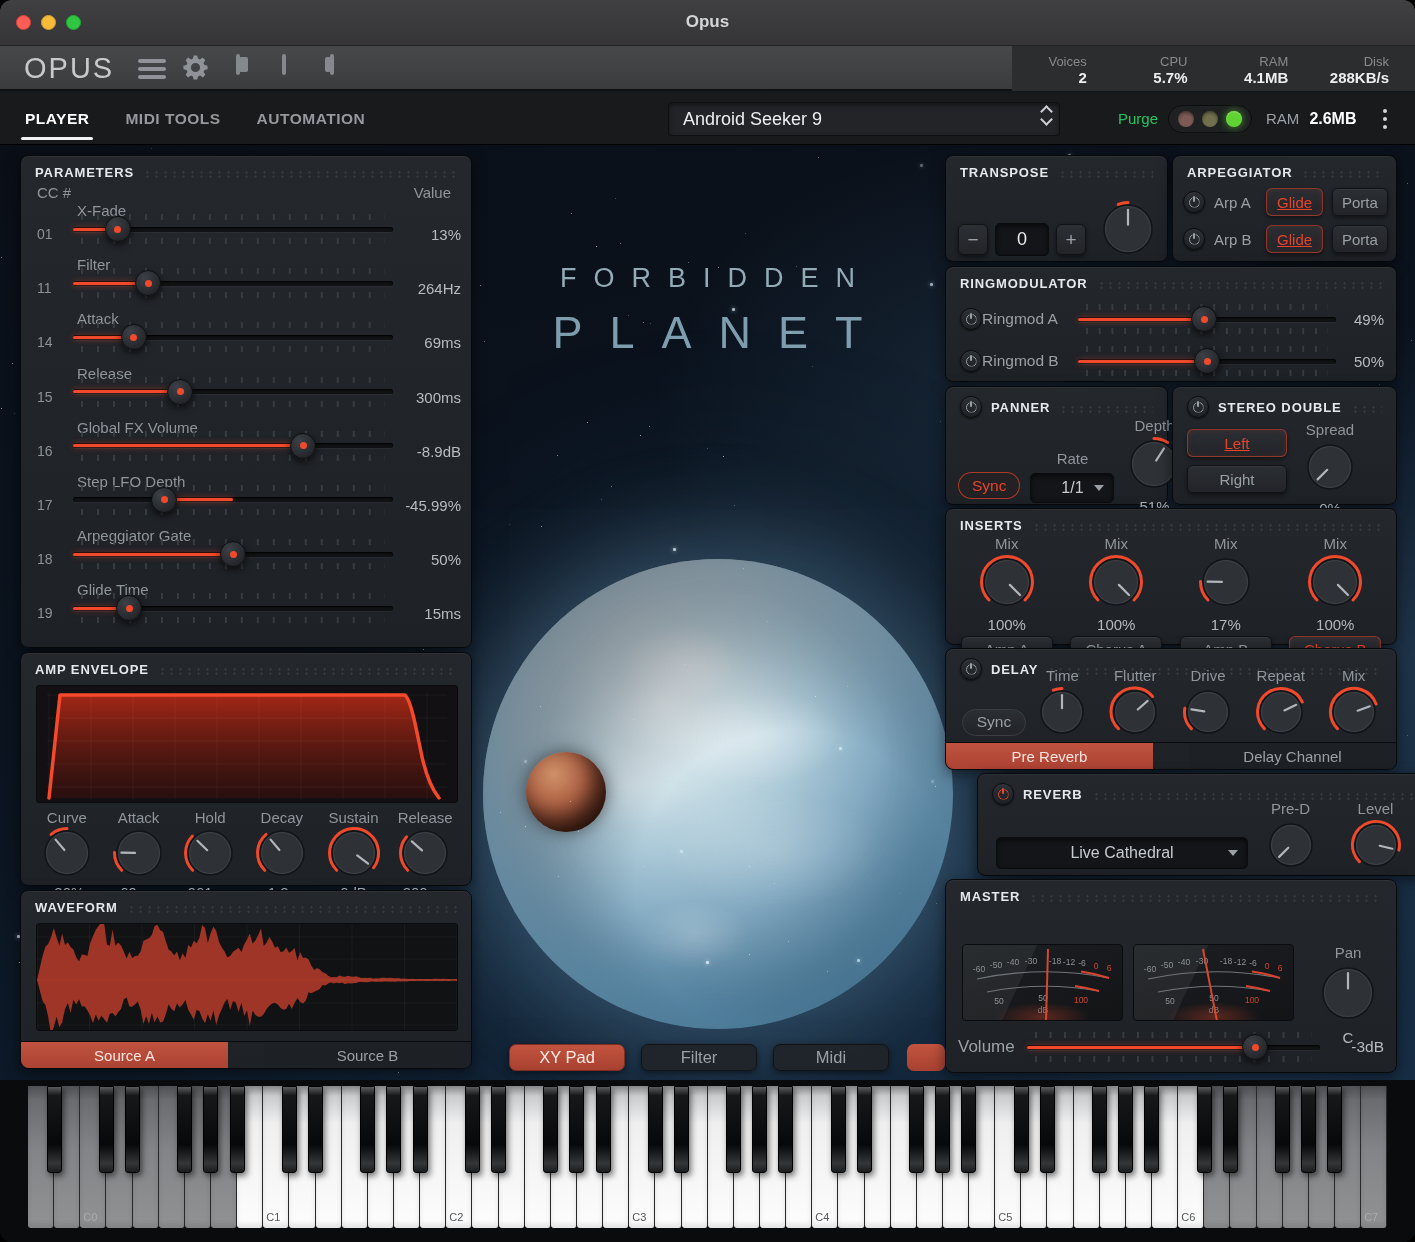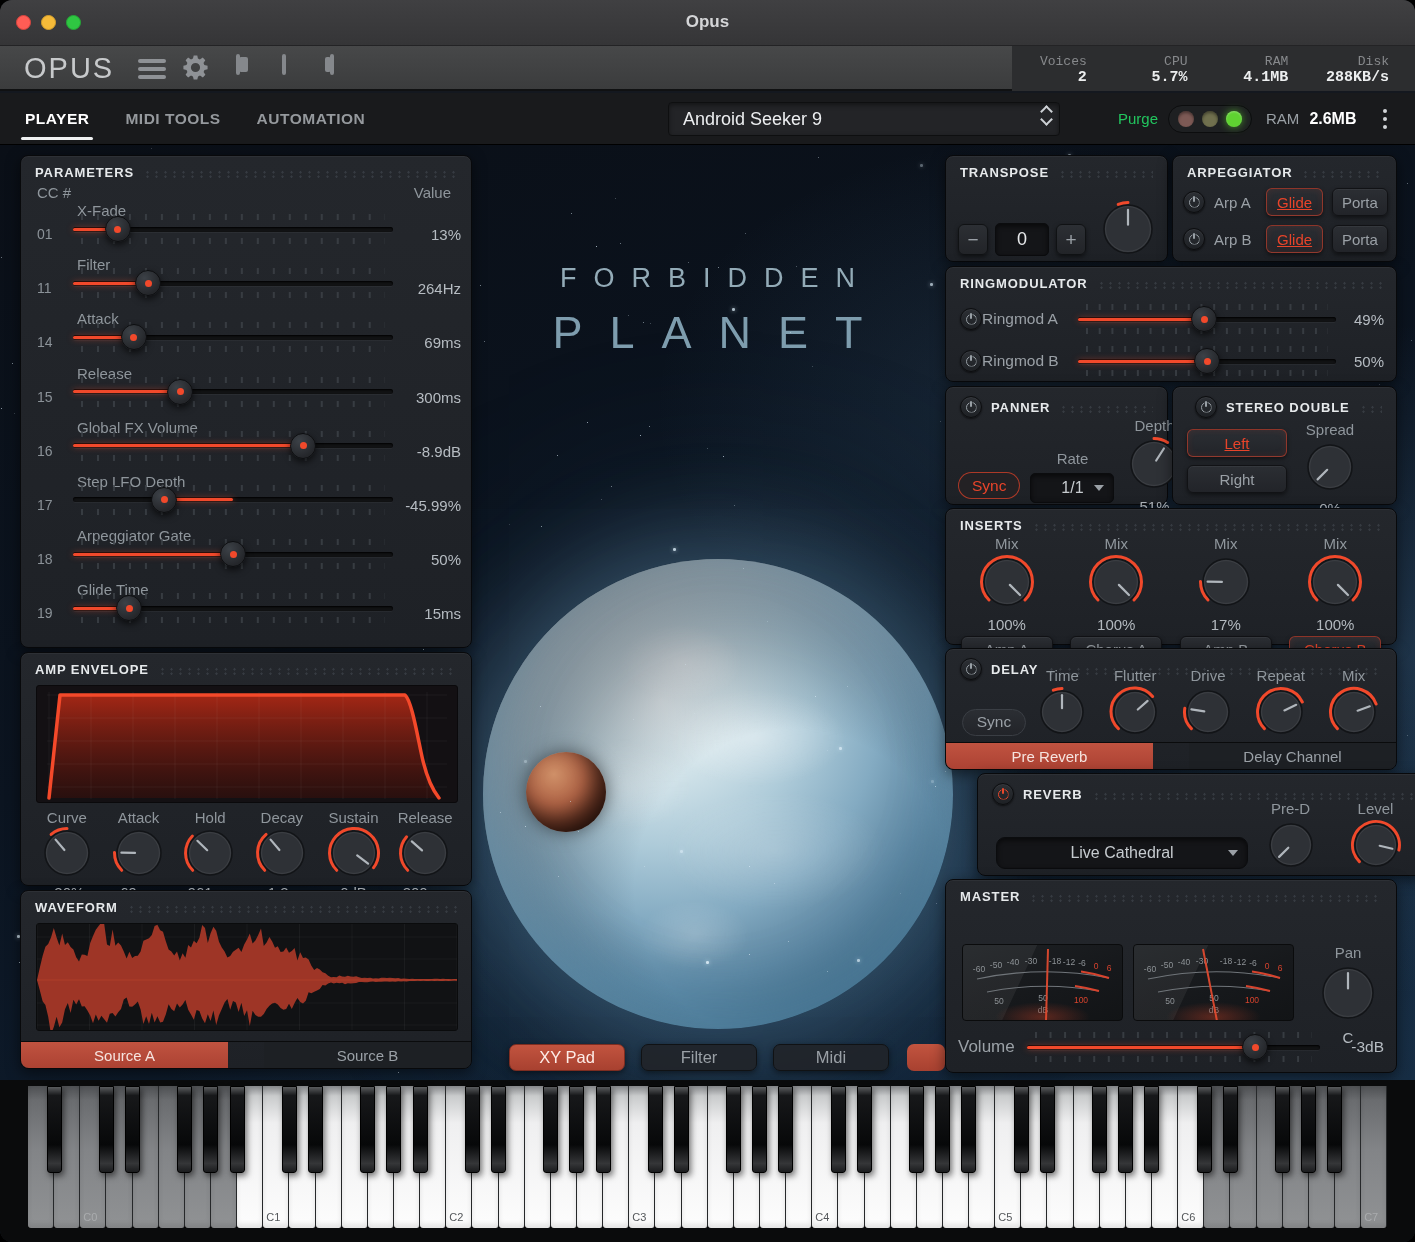--- a/index.html
+++ b/index.html
@@ -27,21 +27,21 @@
   .ic1 .icr::before{content:'';position:absolute;left:1px;top:1px;bottom:1px;width:9px;background:#85888c;border-radius:2px;}
   .ic2 .icr{background:
       linear-gradient(0deg,#85888c 0 30%,rgba(0,0,0,0) 30%),
       linear-gradient(90deg,#85888c 0 26%,rgba(0,0,0,0) 26% 37%,#85888c 37% 63%,rgba(0,0,0,0) 63% 74%,#85888c 74%);}
   .ic3 .icr::before{content:'';position:absolute;right:1px;top:1px;bottom:1px;width:6px;background:#85888c;border-radius:2px;}
   .main-tabs-wrap{position:absolute;left:395px;top:0;width:617px;height:45px;background:linear-gradient(180deg,#595a5c,#454648);}
   .main-tabs{display:flex;height:100%;align-items:center;gap:48px;padding-left:16px;}
   .main-tabs .tab{position:relative;font-size:18px;letter-spacing:1px;color:#d5d7d9;padding:0 4px;height:100%;display:flex;align-items:center;cursor:default;}
   .main-tabs .tab.active{color:#fff;font-weight:700;}
   .main-tabs .tab.active::after{content:'';position:absolute;left:-16px;right:-16px;bottom:3px;height:3.5px;background:#f2f3f4;border-radius:2px;}
-  .stats{position:absolute;left:1012px;right:0;top:0;height:45px;background:#2c2d2f;display:flex;font-family:Liberation Mono, monospace;}
+  .stats{position:absolute;left:1012px;right:0;top:0;height:45px;background:#2c2d2f;display:flex;}
   .stat{flex:1;display:flex;flex-direction:column;align-items:flex-end;justify-content:center;padding:2px 26px 0 0;}
   .stat .sl{font-size:13px;color:#87898c;line-height:15px;}
   .stat .sv{font-size:15px;color:#eceeef;font-weight:700;line-height:17px;}
 
   
   .navbar{position:absolute;left:0;top:93px;right:0;height:52px;background:#191a1c;border-bottom:1px solid #000;}
   .sub-tabs{position:absolute;left:25px;top:0;height:100%;display:flex;gap:36px;}
   .sub-tabs .tab{position:relative;display:flex;align-items:center;font-size:15.5px;font-weight:700;letter-spacing:.5px;color:#95999d;}
   .sub-tabs .tab.active{color:#fff;}
   .sub-tabs .tab.active::after{content:'';position:absolute;left:-4px;right:-4px;bottom:4px;height:3px;background:#eef0f1;border-radius:2px;}
@@ -166,39 +166,39 @@
   .pill{height:27px;padding:0 13px;display:flex;align-items:center;justify-content:center;border-radius:14px;font-size:15.5px;background:linear-gradient(180deg,#2b2e33,#222429);border:1px solid #3a3e44;color:#9aa0a6;}
   .pill.on{color:#e8442a;border-color:rgba(232,68,42,.7);background:#232124;}
   .pan-body .pill{margin-bottom:16px;}
   .dd{position:relative;background:#141518;border:1px solid #0b0c0e;border-radius:5px;box-shadow:inset 0 2px 5px rgba(0,0,0,.6);color:#c6cbcf;display:flex;align-items:center;justify-content:center;font-size:16px;}
   .caret{width:0;height:0;border-left:5px solid rgba(0,0,0,0);border-right:5px solid rgba(0,0,0,0);border-top:6px solid #9aa0a6;}
   .dd .caret{position:absolute;right:9px;top:50%;margin-top:-3px;}
   .stack{display:flex;flex-direction:column;align-items:center;gap:6px;}
   .rate-dd{width:84px;height:30px;margin-bottom:12px;}
   .pan-body .kgroup{margin-left:2px;}
 
-  #p-stereo{left:1172px;top:386px;width:225px;height:119px;padding-left:8px;}
+  #p-stereo{left:1172px;top:386px;width:225px;height:119px;}
   .st-body{position:absolute;left:14px;right:8px;top:34px;display:flex;align-items:flex-start;gap:14px;}
   .st-btns{display:flex;flex-direction:column;gap:8px;margin-top:8px;}
   .st-btns .sbtn{width:100px;}
   .st-body .kgroup{margin-left:2px;}
 
   #p-inserts{left:945px;top:508px;width:452px;height:137px;}
   .ins-slots{position:absolute;left:6px;right:6px;top:26px;display:flex;justify-content:space-around;}
   .ins-slot{display:flex;flex-direction:column;align-items:center;gap:1px;}
   .ins-slot .sbtn{width:92px;margin-top:2px;height:26px;}
 
   #p-delay{left:945px;top:648px;width:452px;height:122px;}
   .dl-body{position:absolute;left:16px;right:6px;top:18px;display:flex;align-items:center;}
   .dl-body .pill{margin-top:16px;width:64px;}
   .dl-knobs{flex:1;display:flex;justify-content:space-around;}
 
   #p-reverb{left:977px;top:773px;width:452px;height:103px;}
   .rv-body{position:absolute;left:18px;right:10px;top:26px;display:flex;align-items:center;}
-  .rv-dd{width:252px;height:32px;margin-top:12px;border-radius:9px;}
+  .rv-dd{width:252px;height:32px;margin-top:12px;}
   .rv-knobs{flex:1;display:flex;justify-content:space-around;}
 
   #p-master{left:945px;top:879px;width:452px;height:194px;}
   .ms-row1{position:absolute;left:16px;right:12px;top:27px;display:flex;align-items:center;gap:10px;}
   .ms-dd1{width:130px;height:29px;}
   .ms-dd2{width:120px;height:29px;}
   .ms-sp{flex:1;}
   .msq{width:28px;height:28px;display:flex;align-items:center;justify-content:center;background:linear-gradient(180deg,#2c2f34,#222428);border:1px solid #101214;border-radius:6px;color:#b9bec3;font-size:15px;font-weight:700;box-shadow:0 2px 4px rgba(0,0,0,.5);}
   .ms-row2{position:absolute;left:16px;right:12px;top:64px;display:flex;align-items:flex-start;gap:10px;}
   .vu{position:relative;width:161px;height:77px;background:linear-gradient(160deg,#1d2023 0%,#16181b 60%,#121416 100%);border:1px solid #0a0b0c;border-radius:4px;overflow:hidden;}

